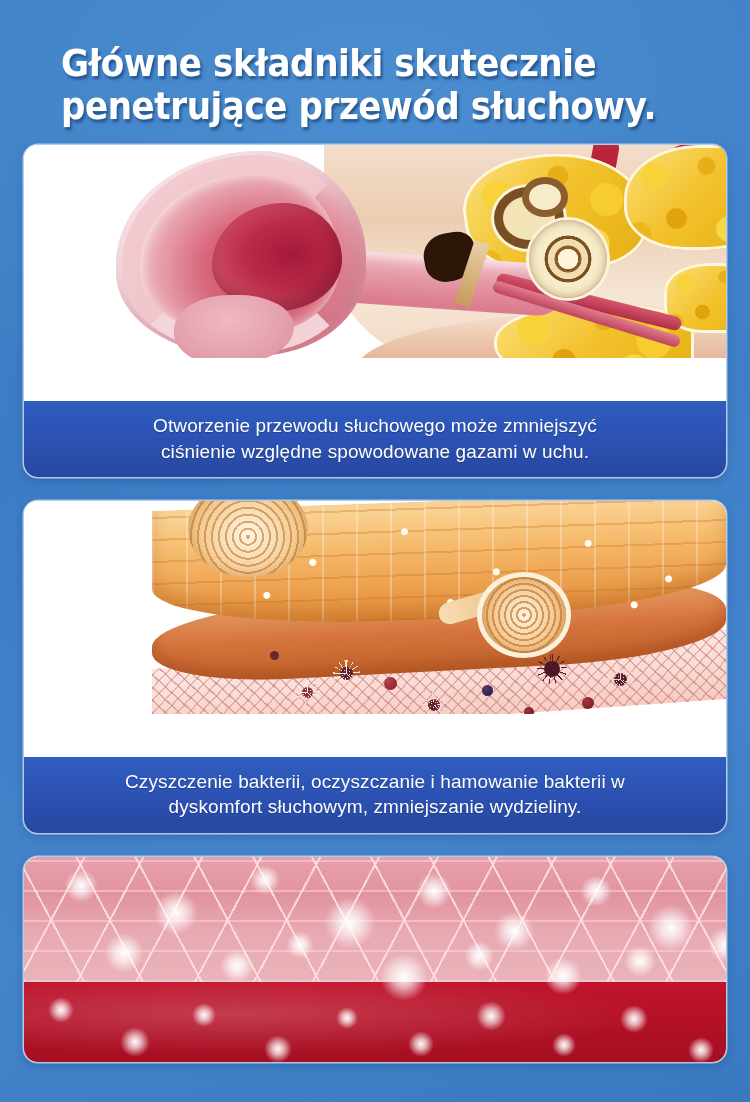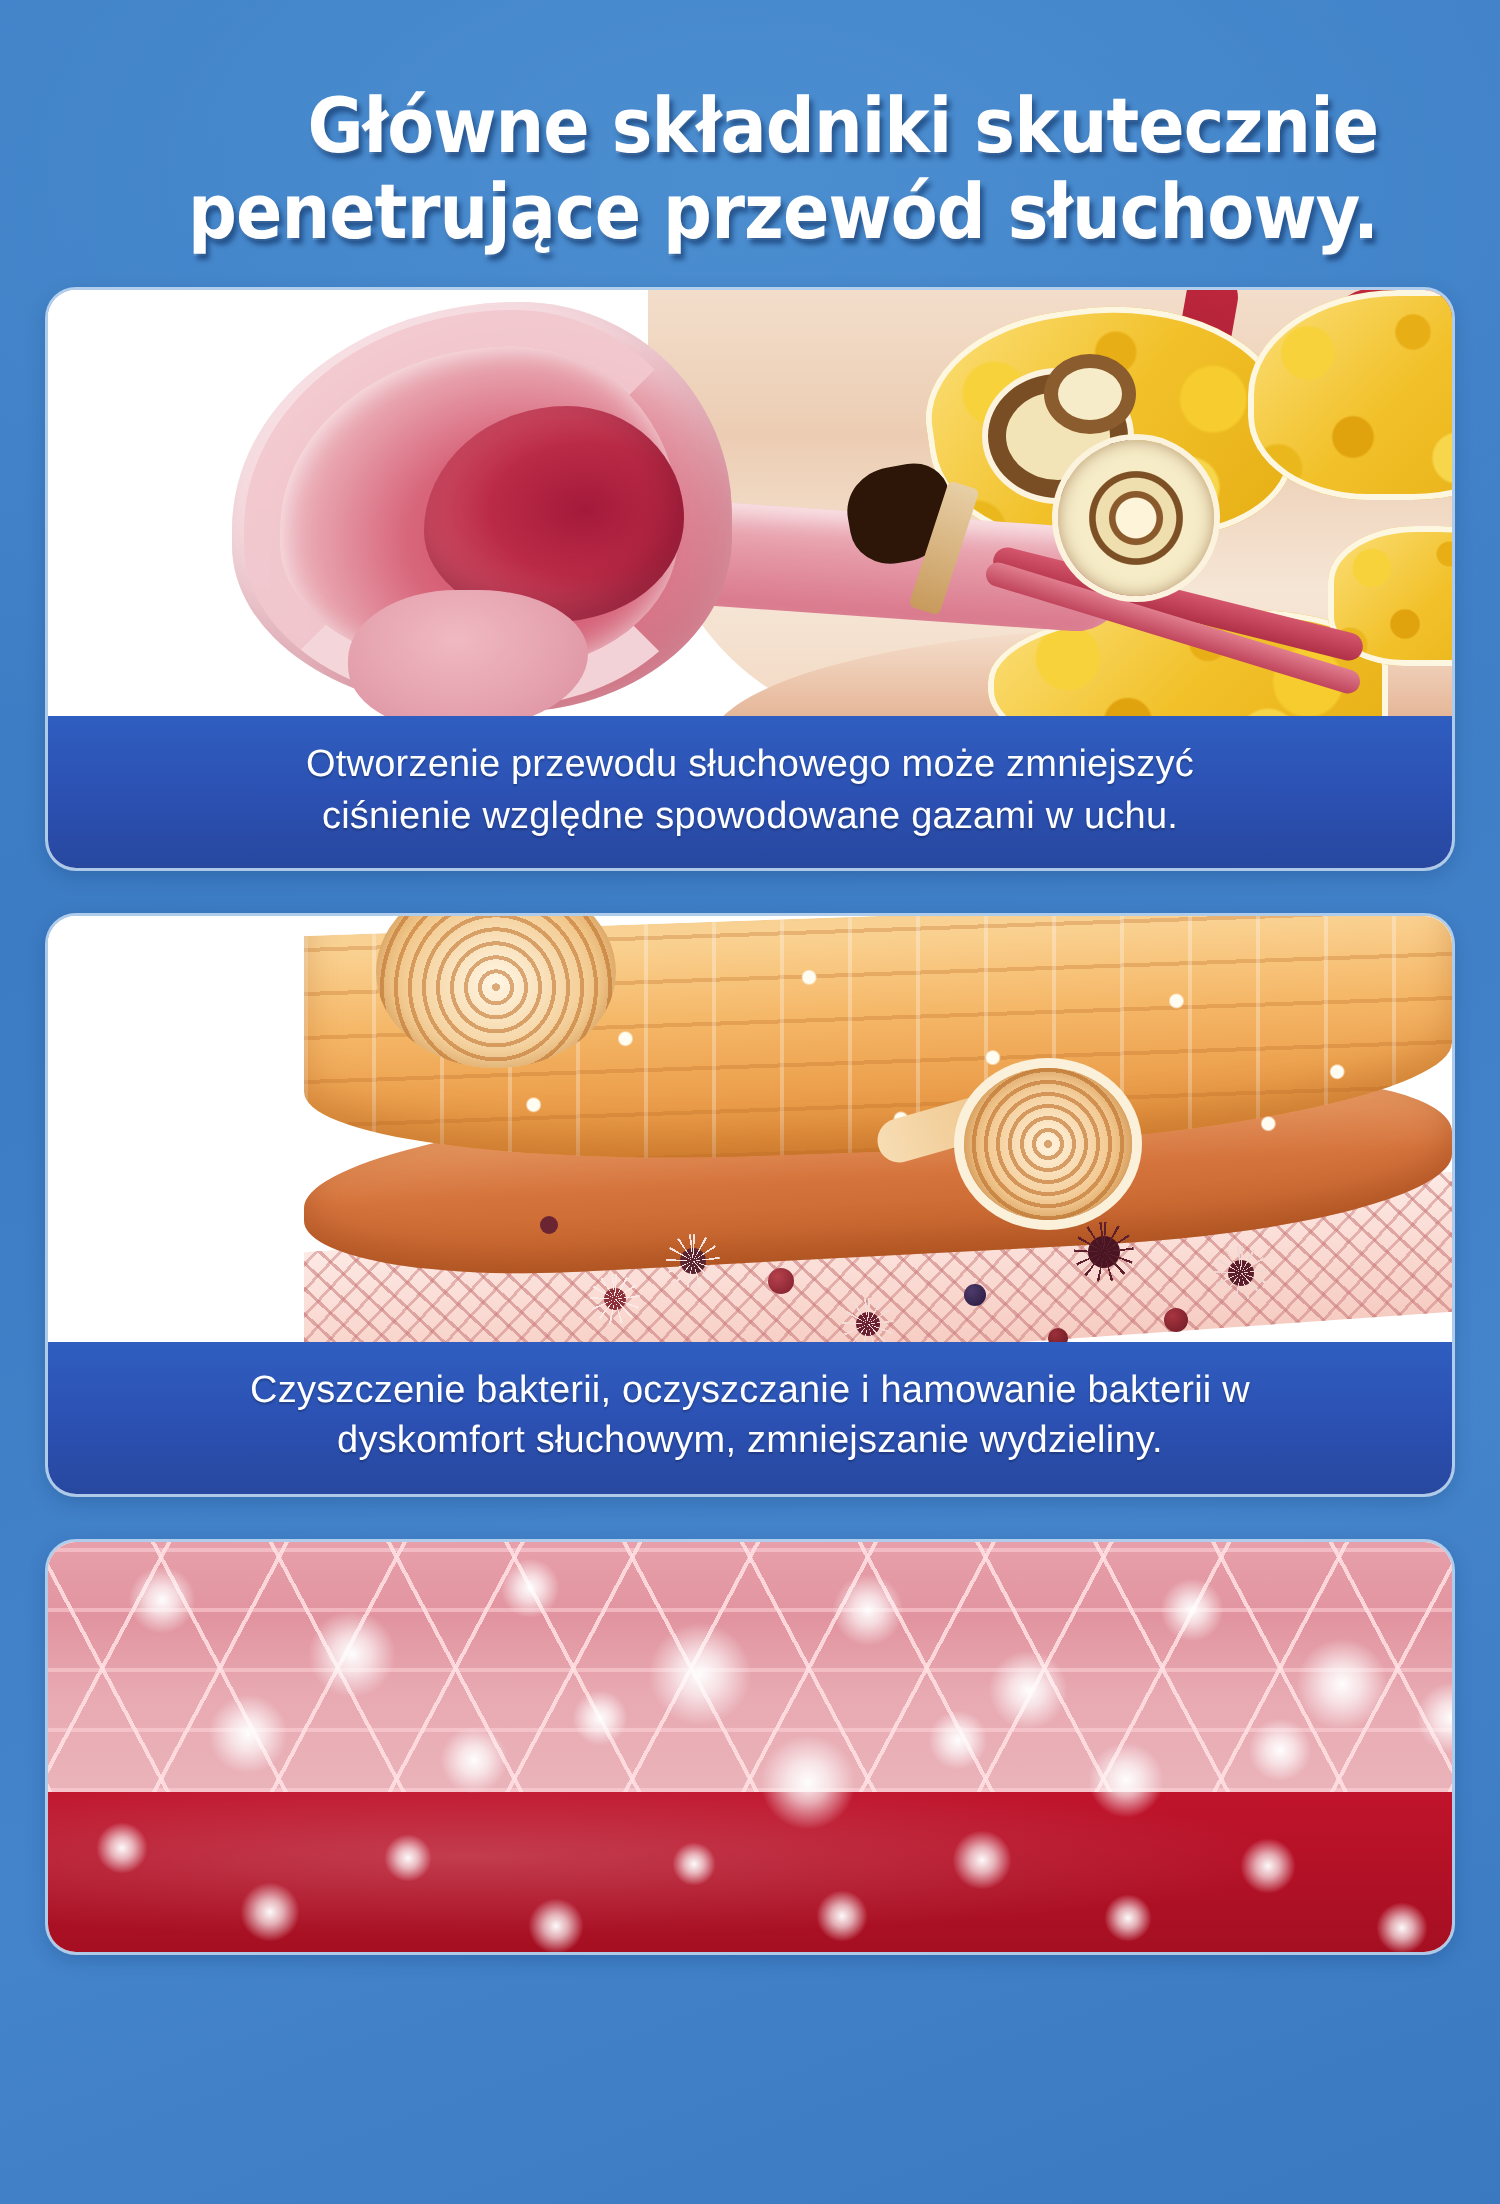--- a/index.html
+++ b/index.html
@@ -12,21 +12,21 @@
   body {
     background:
       radial-gradient(ellipse 900px 500px at 50% 8%, #4b8ed0 0%, rgba(75,142,208,0) 70%),
       linear-gradient(160deg, #3f7fc6 0%, #3c7cc4 35%, #4484cb 70%, #3a79c0 100%);
     position:relative;
   }
 
   
   .title-wrap {
     padding:42px 26px 18px 26px;
-    text-align:right;
+    text-align:left;
   }
   .title {
     font-family:"DejaVu Sans", sans-serif;
     font-weight:700;
     font-size:38px;
     line-height:1.12;
     color:#ffffff;
     letter-spacing:-0.5px;
     transform:scaleX(0.90);
     transform-origin:center;
@@ -55,20 +55,21 @@
   .card-caption {
     background:linear-gradient(180deg, #2f5ec0 0%, #2b50b2 55%, #28489f 100%);
     color:#ffffff;
     text-align:center;
     font-size:19px;
     line-height:1.34;
     padding:12px 16px 13px 16px;
     white-space:pre-line;
     letter-spacing:0.1px;
     text-shadow:0 1px 1px rgba(0,0,0,0.25);
+    margin-top:43px;
   }
 
   
   .card-1 .card-media { height:213px; }
   .card-2 .card-media { height:213px; }
   .card-3 .card-media { height:205px; }
 
   
   .ear-scene {
     position:absolute; inset:0;

